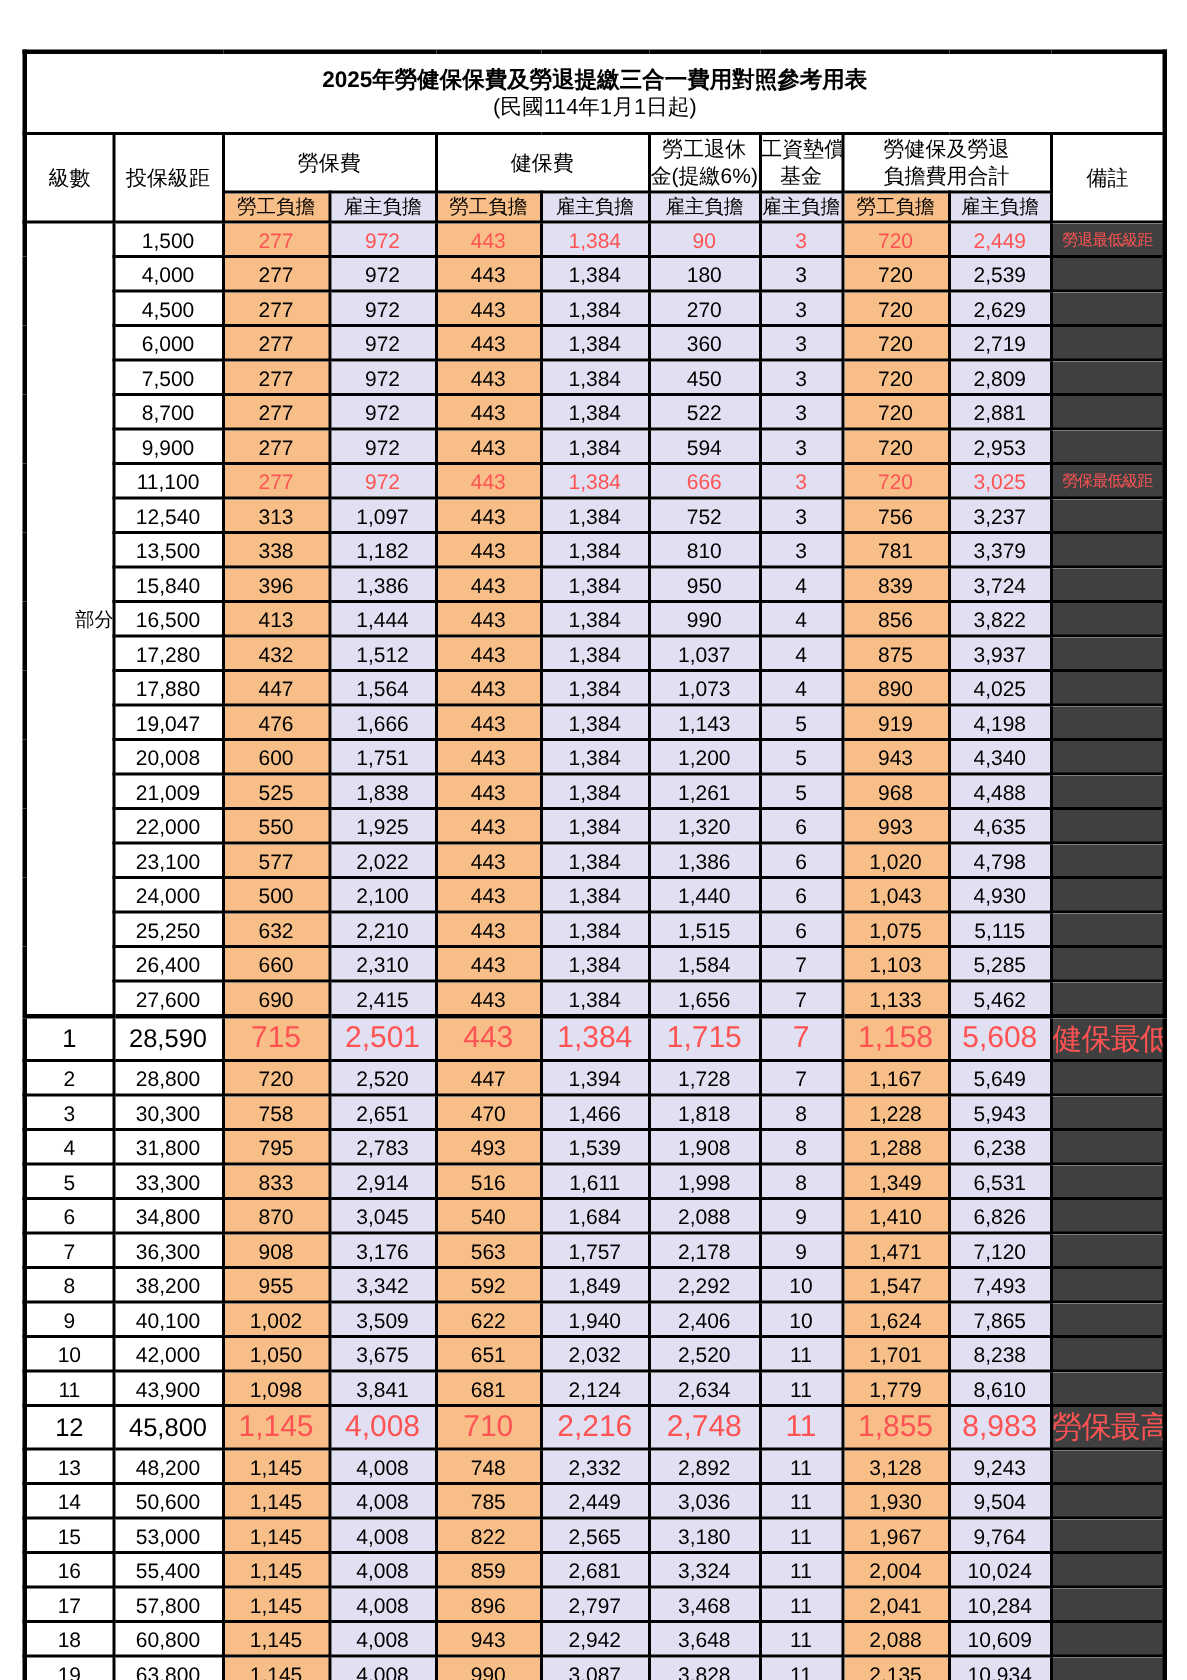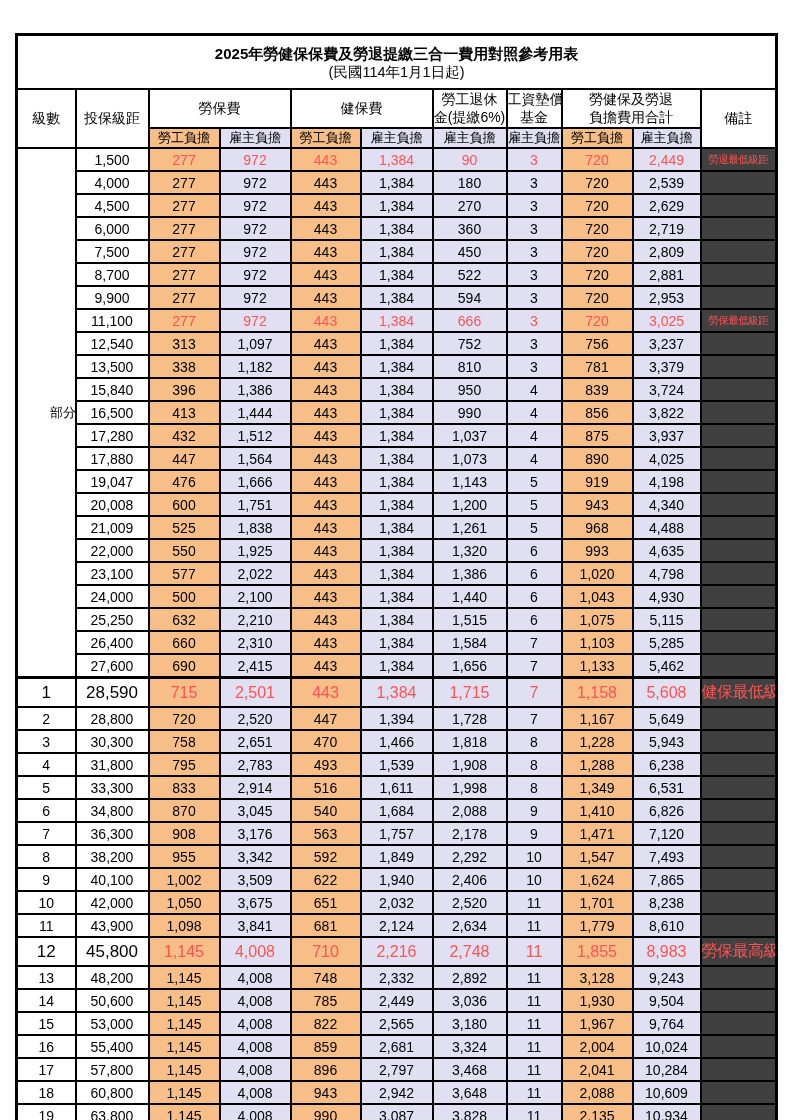--- a/index.html
+++ b/index.html
@@ -14,21 +14,21 @@
   .t2{font-size:14.5px;font-weight:normal;line-height:1.1;}
   .h1 th{height:37px;font-size:14px;line-height:1.25;background:#fff;}
   .h2 th{height:17px;font-size:13px;font-family:Liberation Serif, serif;}
   .emp{background:#F7BE88;}
   .er{background:#E1E0F2;}
   tbody td{height:21px;font-size:14px;}
   td.lvl,td.bracket{background:#fff;}
   td.part{font-size:13px;padding-left:32px;}
   td.remark{background:#404040;font-size:10.5px;color:#FF5353;letter-spacing:-0.5px;}
   tr.red td.val{color:#FF5353;}
-  tr.big td{height:27px;font-size:16px;}
+  tr.big td{height:27px;font-size:20px;}
   tr.big td.bracket,tr.big td.lvl{font-size:17px;}
   tr.sect td{border-top:3px solid #000;}
 </style>
 </head>
 <body>
 
 <div class="sheet">
   <table>
     <colgroup>
       <col style="width:59px">

